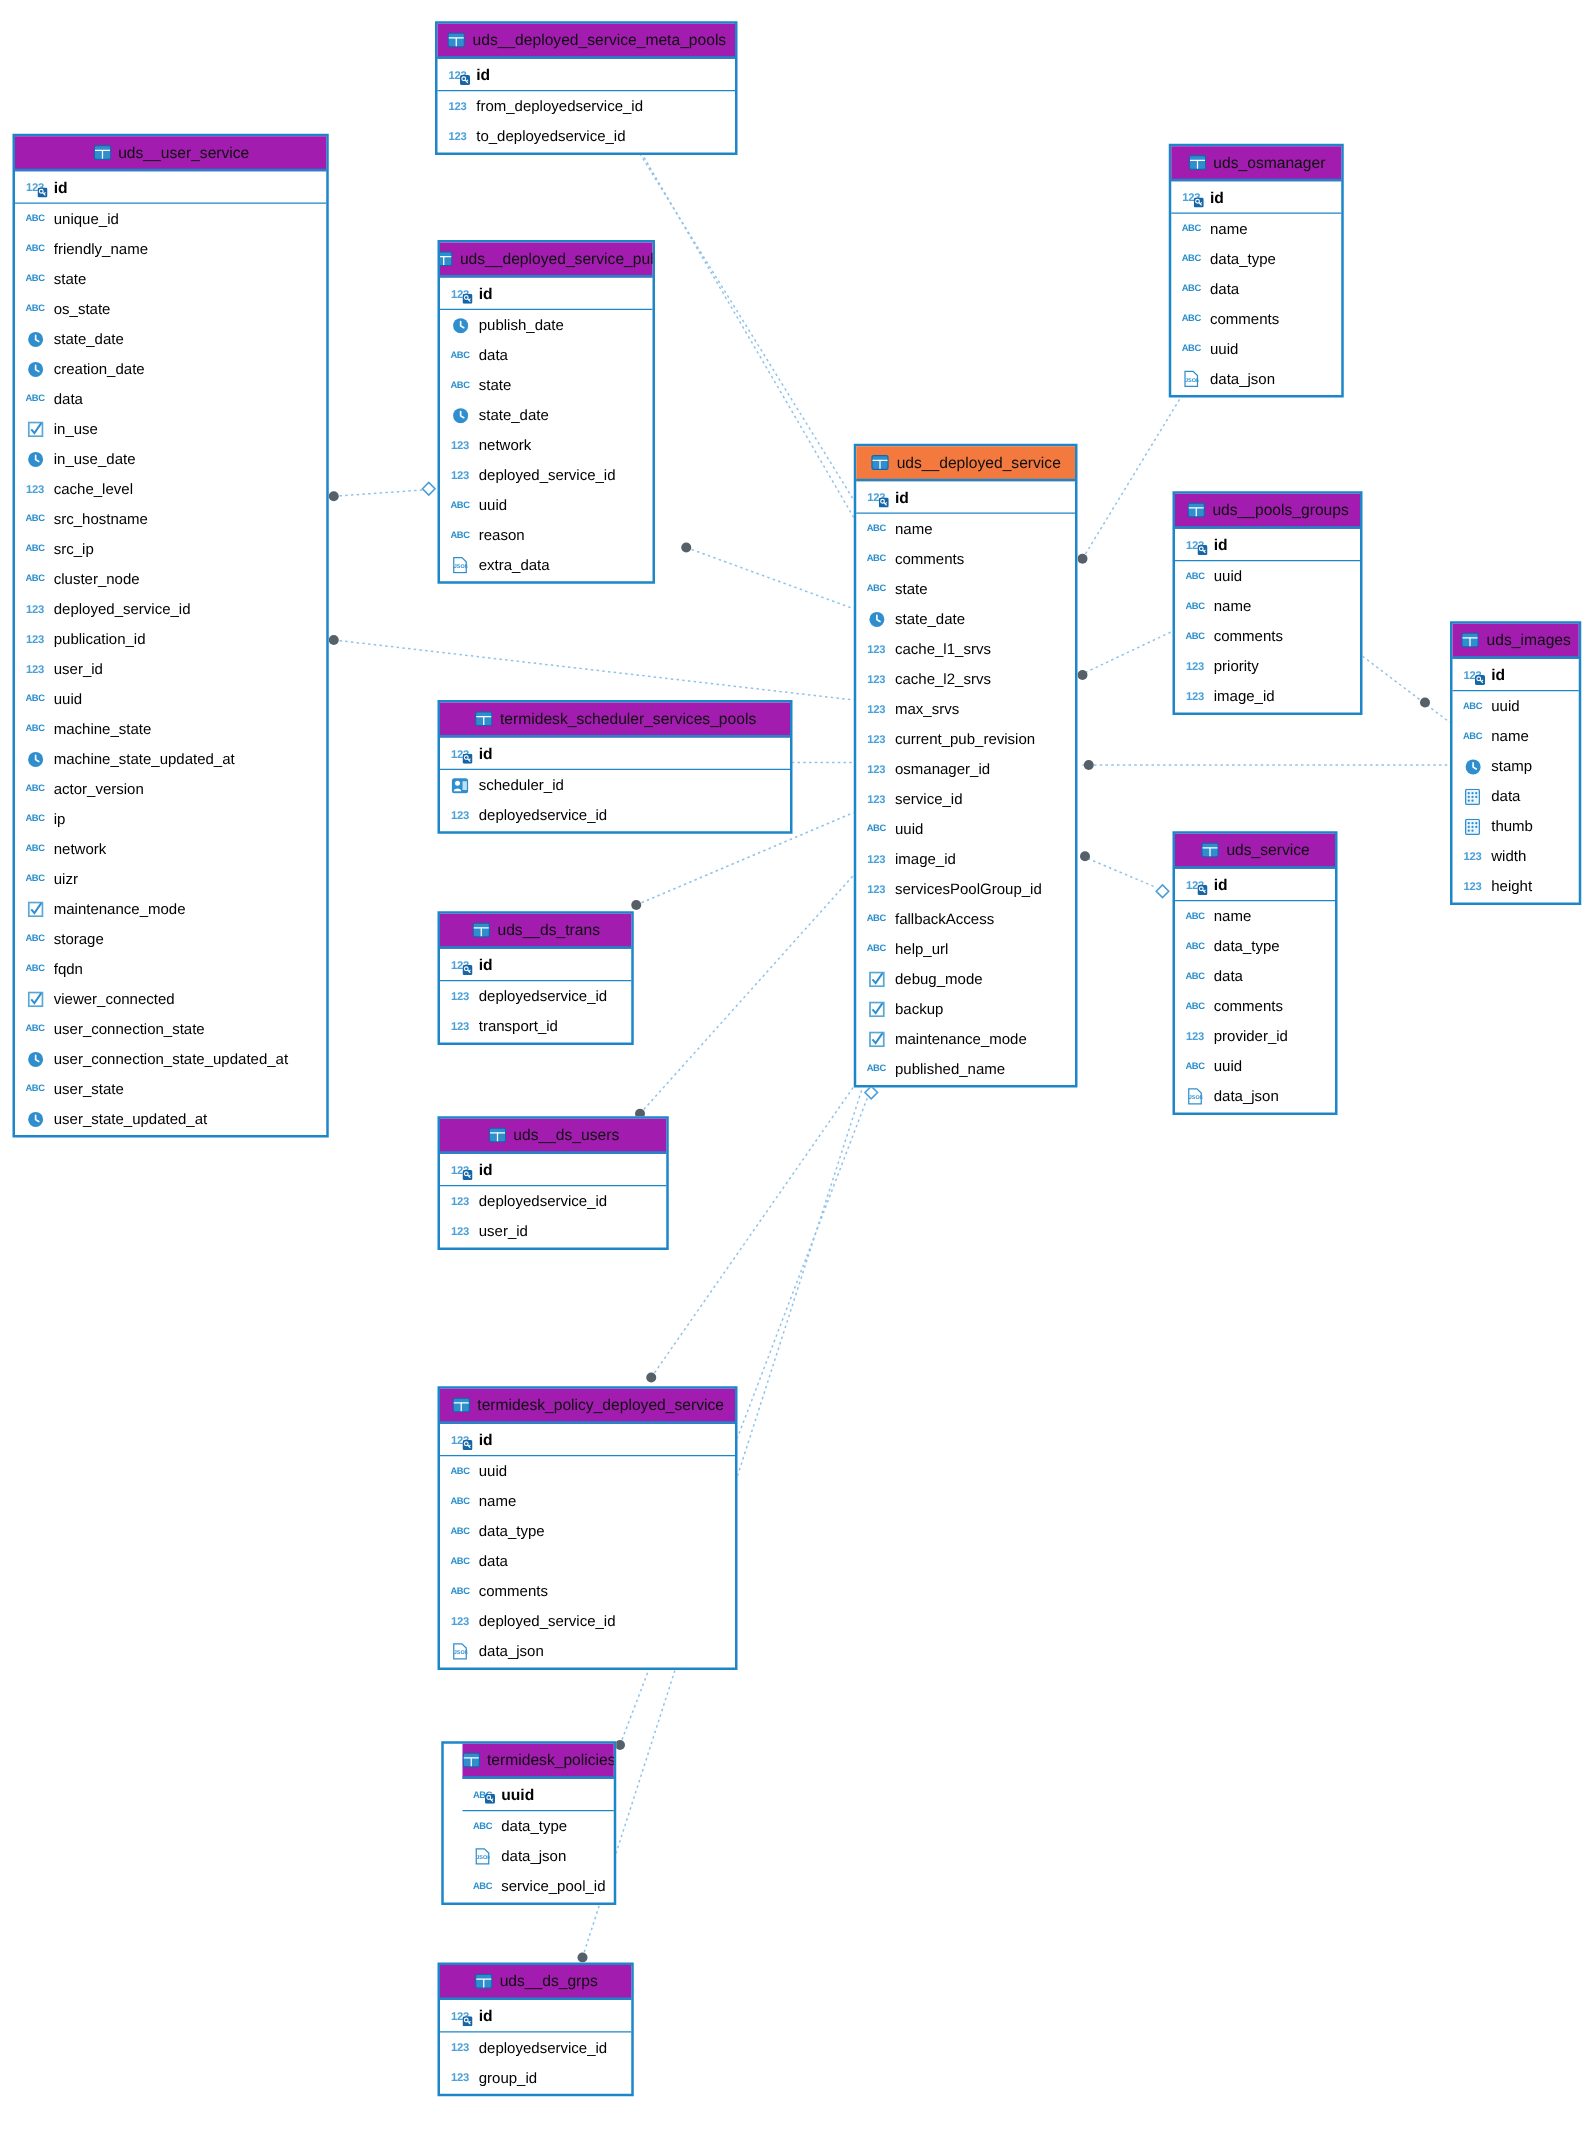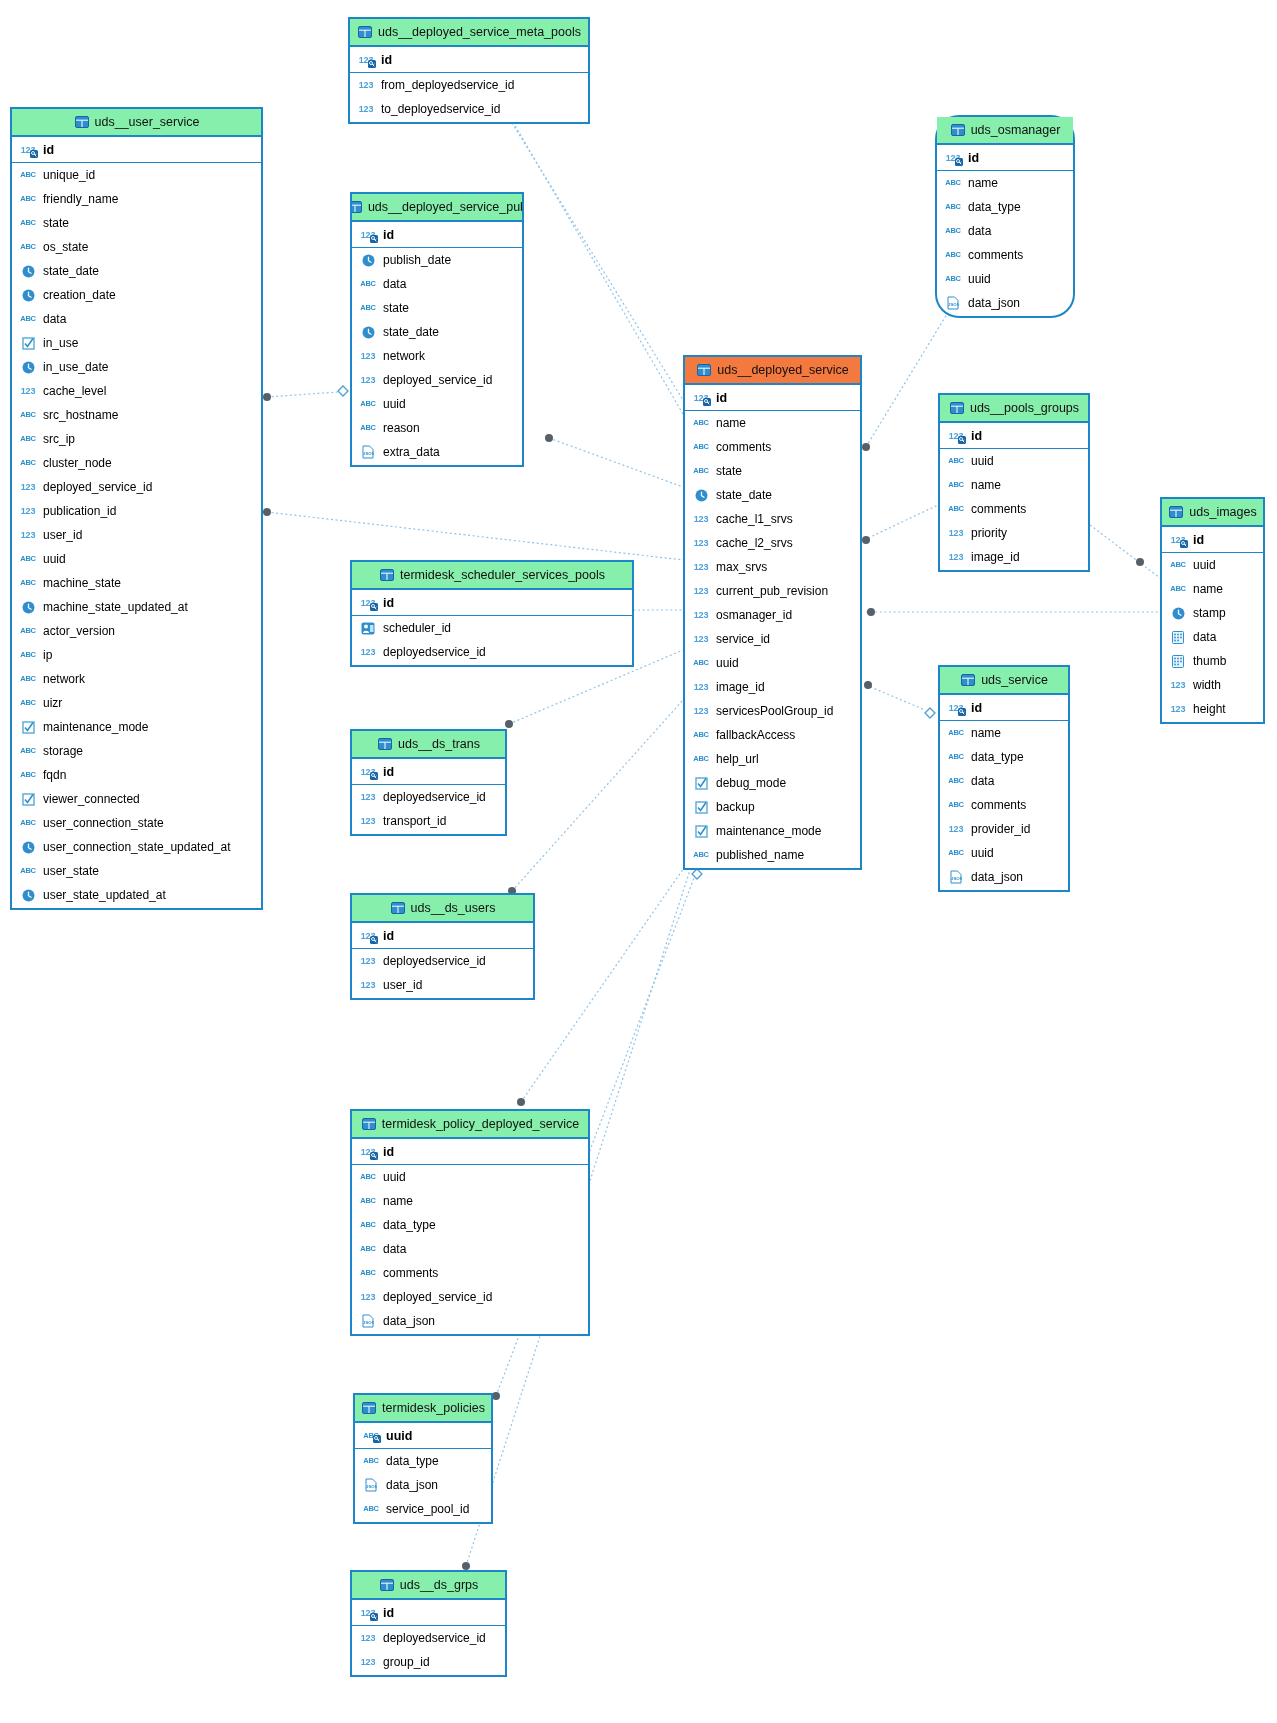--- a/index.html
+++ b/index.html
@@ -1,21 +1,21 @@
 <!DOCTYPE html>
 <html><head>
 <meta charset="utf-8">
 <style>
   html,body{margin:0;padding:0;background:#ffffff;}
   body{font-family:"Liberation Sans",sans-serif;}
   .canvas{position:relative;width:1277px;height:1723px;background:#fff;overflow:hidden;}
   #links-layer{position:absolute;left:0;top:0;z-index:1;}
   .entity{position:absolute;background:#fff;border:2px solid #1d86c8;box-sizing:border-box;z-index:2;}
   .e-header{height:26px;display:flex;align-items:center;justify-content:center;gap:5px;
-            background:#86efac;border-bottom:2px solid #1d86c8;font-size:12.5px;color:#101010;
+            background:#a21caf;border-bottom:2px solid #1d86c8;font-size:12.5px;color:#101010;
             white-space:nowrap;overflow:hidden;}
   .entity.selected .e-header{background:#f4793e;}
   .cols{padding:1px 0;}
   .col-row{height:24px;display:flex;align-items:center;padding:0 4px 0 5px;font-size:12px;
            color:#000;gap:4px;white-space:nowrap;overflow:hidden;}
   .col-row.pk .col-name{font-weight:bold;font-size:12.5px;}
   .first-nonpk{border-top:1.5px solid #1d86c8;}
   .col-icon{width:22px;min-width:22px;display:inline-flex;justify-content:center;align-items:center;
             position:relative;line-height:0;}
   .txt-num{color:#4aa0d8;font-size:9px;font-weight:600;line-height:1;letter-spacing:-0.2px;}
@@ -420,21 +420,21 @@
             <span class="col-icon">
               <svg width="12" height="14" viewBox="0 0 12 14">
                 <path d="M1 1 h6.5 l3.5 3.5 v8.5 h-10 z" fill="#fff" stroke="#2f8fce" stroke-width="1"></path>
                 <text x="1" y="9.5" font-size="4.4" fill="#2f8fce" font-weight="bold">JSON</text>
               </svg>
             </span>
             <span class="col-name">extra_data</span>
           </div>
         </div>
       </div>
-      <div class="entity" style="left: 935px; top: 115px; width: 140px; border-radius: 24px;">
+      <div class="entity" style="left: 935px; top: 115px; width: 140px;">
         <div class="e-header">
           <span class="col-icon" style="width: 16px; min-width: 16px;">
             <svg width="14" height="12" viewBox="0 0 14 12">
               <rect x="0.5" y="0.5" width="13" height="11" rx="1.5" fill="#2f8fce" stroke="#1565a7"></rect>
               <line x1="1" y1="4.2" x2="13" y2="4.2" stroke="#fff" stroke-width="1"></line>
               <line x1="7" y1="4.2" x2="7" y2="11" stroke="#fff" stroke-width="1"></line>
             </svg>
           </span>
           <span>uds_osmanager</span>
         </div>
@@ -1040,21 +1040,21 @@
             <span class="col-icon">
               <svg width="12" height="14" viewBox="0 0 12 14">
                 <path d="M1 1 h6.5 l3.5 3.5 v8.5 h-10 z" fill="#fff" stroke="#2f8fce" stroke-width="1"></path>
                 <text x="1" y="9.5" font-size="4.4" fill="#2f8fce" font-weight="bold">JSON</text>
               </svg>
             </span>
             <span class="col-name">data_json</span>
           </div>
         </div>
       </div>
-      <div class="entity" style="left: 353px; top: 1393px; width: 140px;">
+      <div class="entity" style="left: 353px; top: 1393px; width: 140px; padding-left: 15px;">
         <div class="e-header">
           <span class="col-icon" style="width: 16px; min-width: 16px;">
             <svg width="14" height="12" viewBox="0 0 14 12">
               <rect x="0.5" y="0.5" width="13" height="11" rx="1.5" fill="#2f8fce" stroke="#1565a7"></rect>
               <line x1="1" y1="4.2" x2="13" y2="4.2" stroke="#fff" stroke-width="1"></line>
               <line x1="7" y1="4.2" x2="7" y2="11" stroke="#fff" stroke-width="1"></line>
             </svg>
           </span>
           <span>termidesk_policies</span>
         </div>

